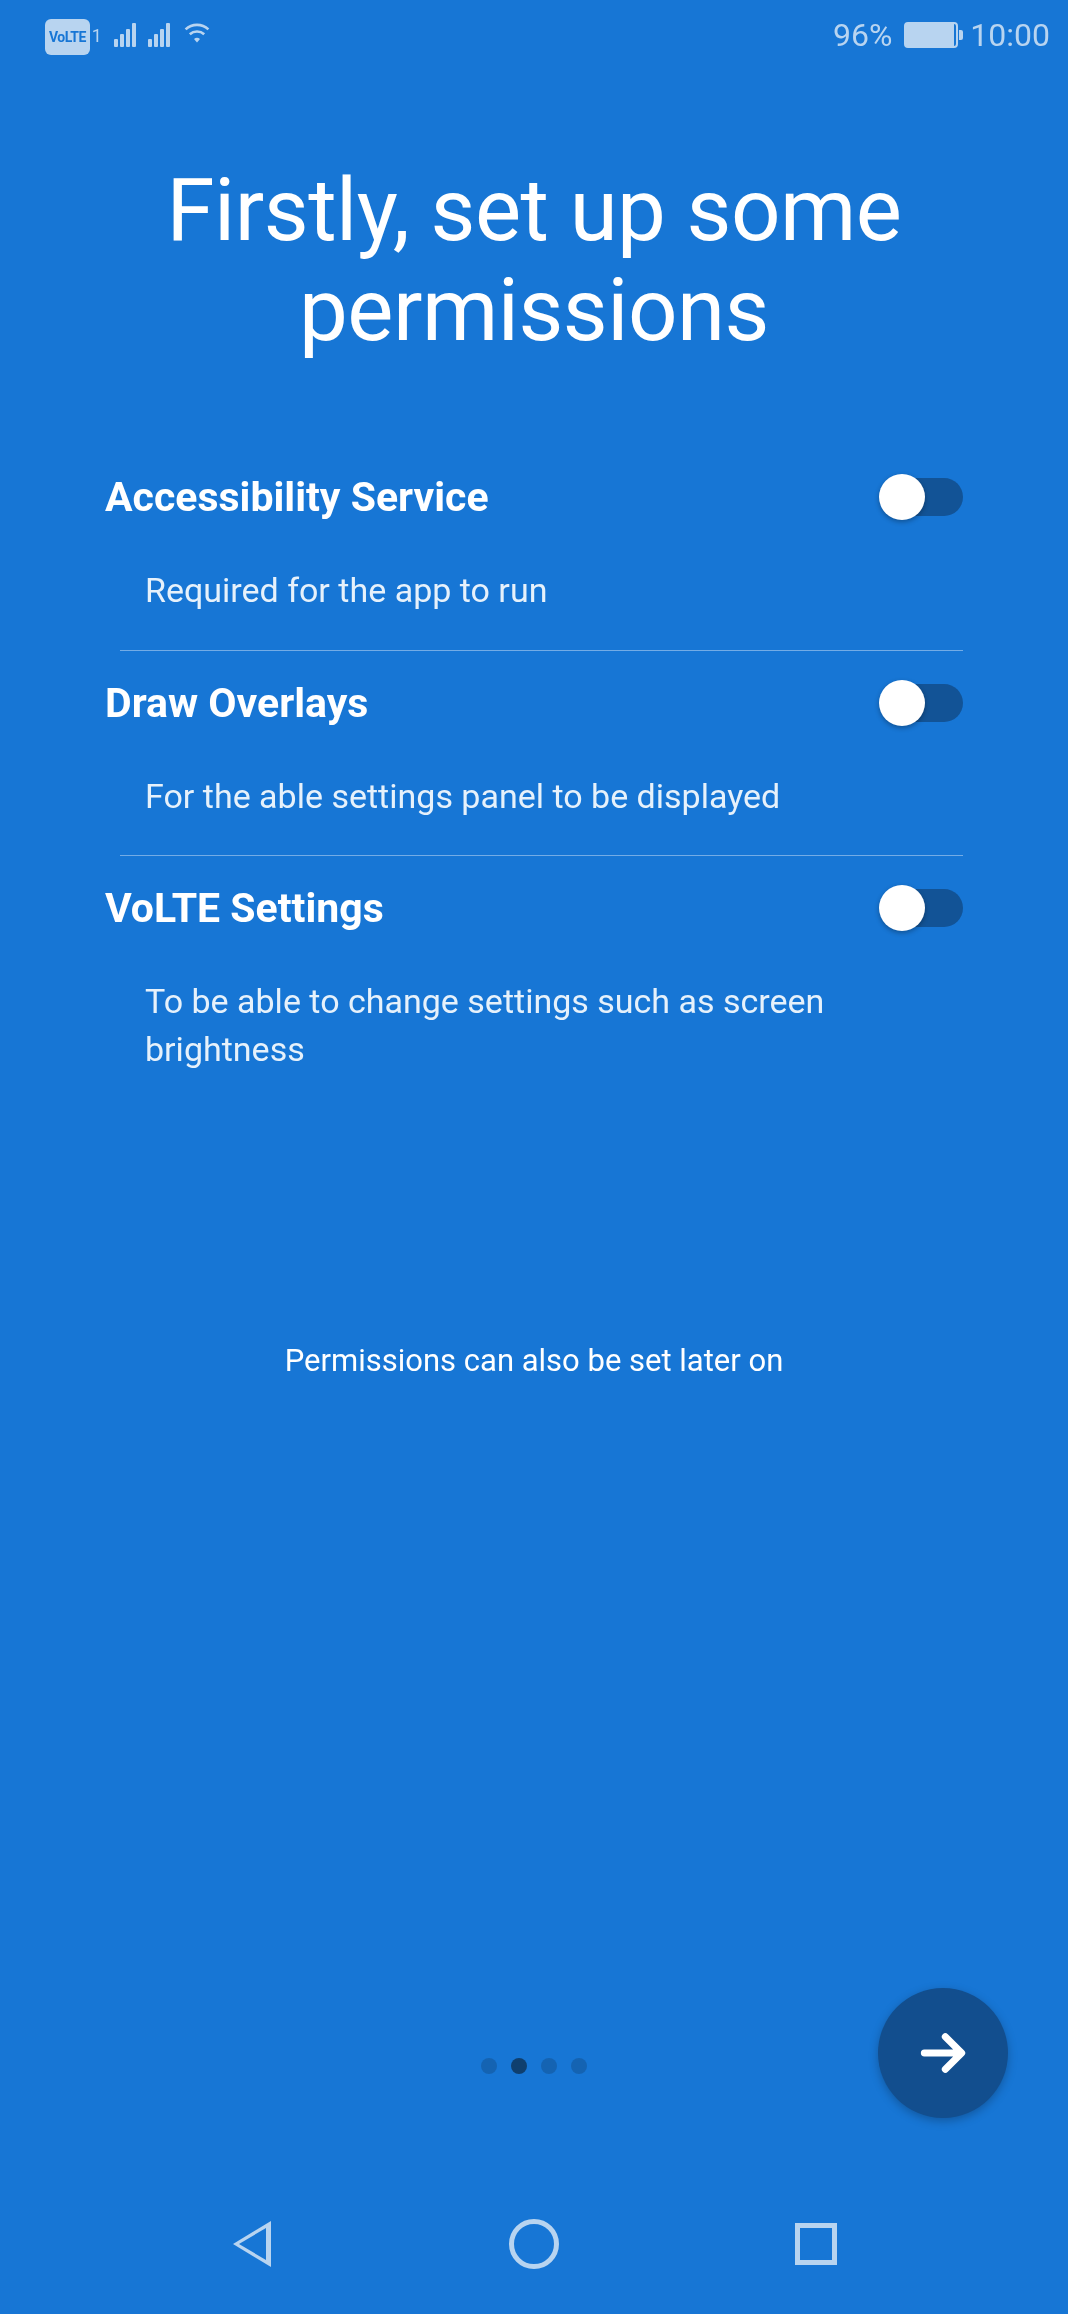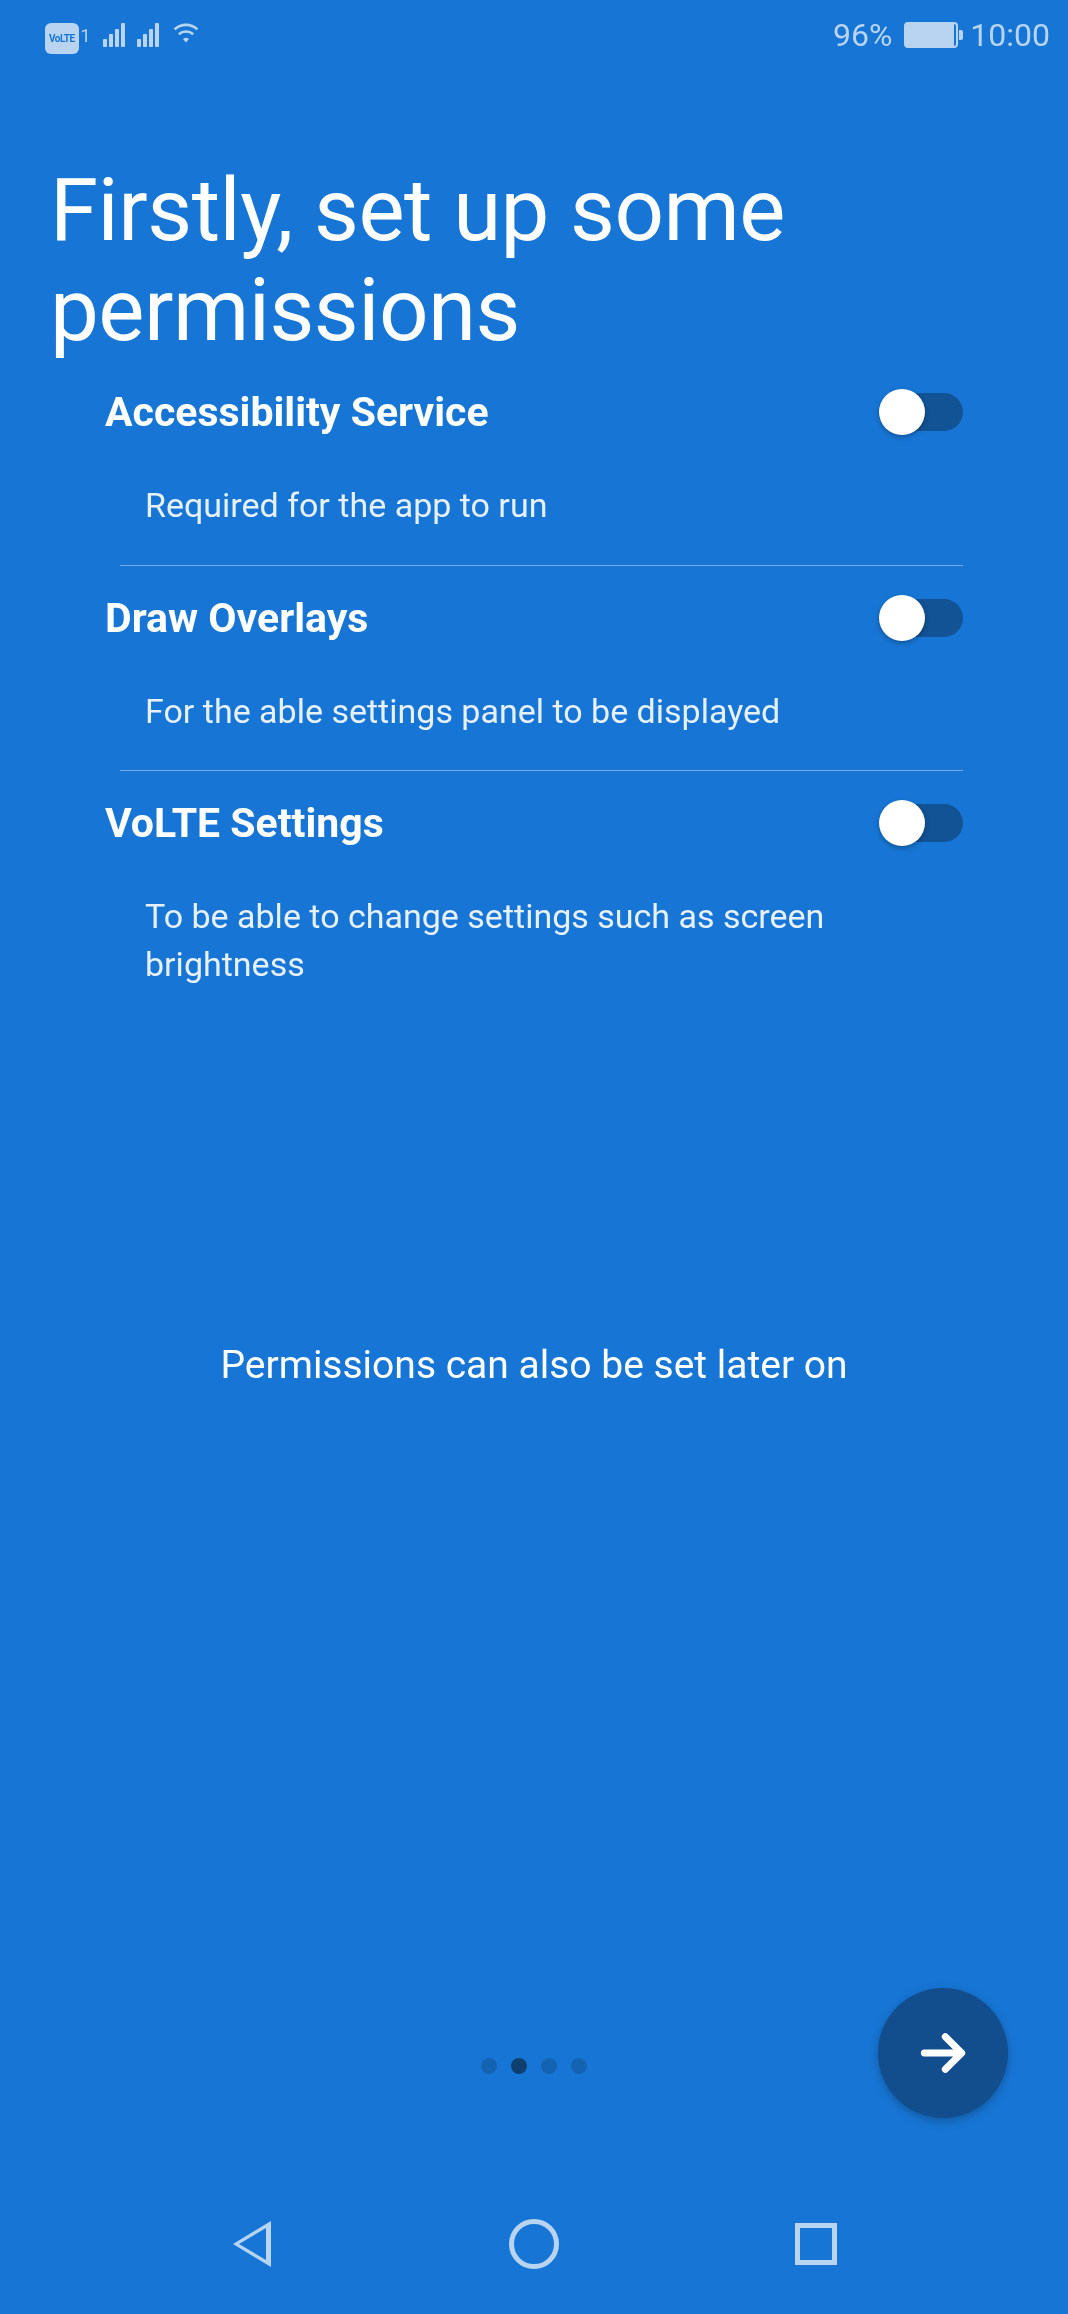--- a/index.html
+++ b/index.html
@@ -29,21 +29,21 @@
       color: #b8d4f0;
     }
     .status-left {
       display: flex;
       align-items: center;
       gap: 12px;
     }
     .volte-badge {
       background: #b8d4f0;
       color: #1776D5;
-      font-size: 10px;
+      font-size: 14px;
       font-weight: 700;
       padding: 10px 4px;
       border-radius: 6px;
       letter-spacing: -0.5px;
     }
     .sim-num {
       font-size: 18px;
       color: #b8d4f0;
       font-weight: 400;
       margin-left: 2px;
@@ -95,21 +95,23 @@
       background: #b8d4f0;
     }
 
     
     .content {
       padding: 90px 50px 0 50px;
     }
     .title {
       font-size: 87px;
       font-weight: 400;
+      text-align: center;
       line-height: 1.15;
+      margin-bottom: 85px;
       letter-spacing: -0.5px;
     }
     .perm-list {
       padding: 0 55px;
     }
     .perm-item {
       padding: 28px 0 35px 0;
     }
     .divider {
       height: 1px;
@@ -150,21 +152,21 @@
       margin-top: 46px;
       padding-left: 40px;
       padding-right: 10px;
     }
 
     .footer-note {
       position: absolute;
       top: 1342px;
       left: 0; right: 0;
       text-align: center;
-      font-size: 39px;
+      font-size: 31px;
       color: #ffffff;
       padding: 0 20px;
     }
 
     
     .pagination {
       position: absolute;
       bottom: 240px;
       left: 0; right: 0;
       display: flex;

